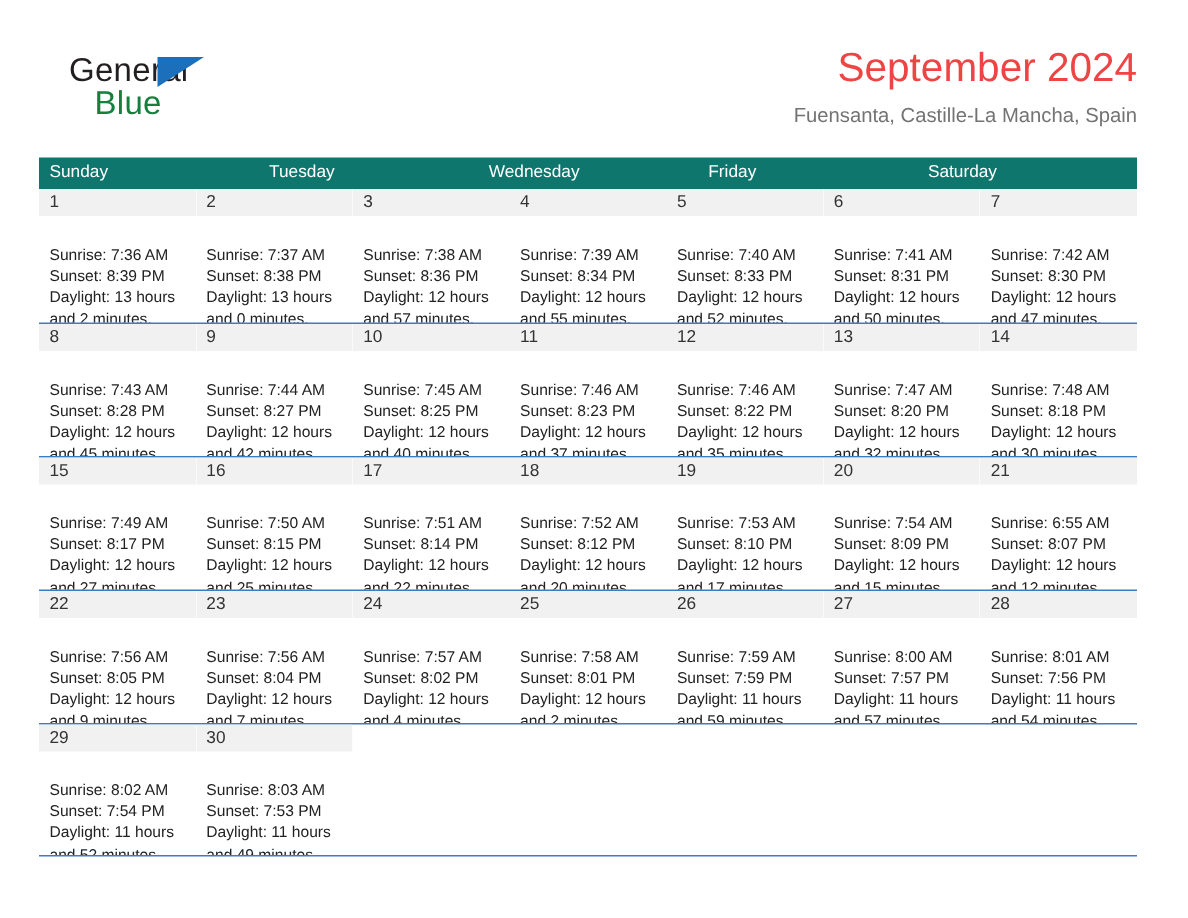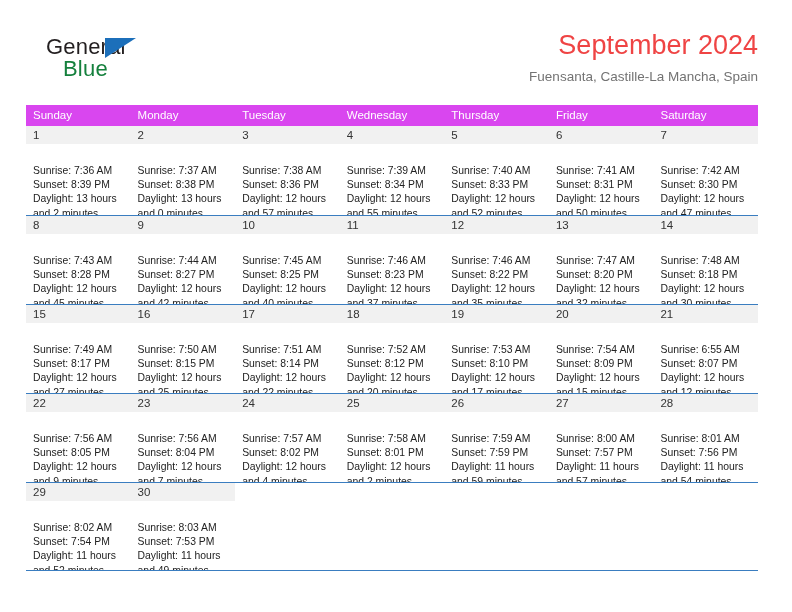--- a/index.html
+++ b/index.html
@@ -91,21 +91,21 @@
   .calendar {
     position: absolute;
     left: 26px;
     top: 105px;
     width: 732px;
   }
 
   .weekday-row {
     display: flex;
     width: 100%;
-    background: #d946ef;
+    background: #0f766e;
   }
   .weekday {
     flex: 1 1 0;
     box-sizing: border-box;
     height: 21px;
     line-height: 21px;
     padding-left: 7px;
     color: #ffffff;
     font-size: 11.5px;
     overflow: hidden;
@@ -174,24 +174,22 @@
       <div class="cal-title">September 2024</div>
       <div class="cal-subtitle">Fuensanta, Castille-La Mancha, Spain</div>
     </div>
 
   </div>
 
   <div class="calendar">
 
     <div class="weekday-row">
       <div class="weekday">Sunday</div>
-      <div class="weekday">Monday</div>
       <div class="weekday">Tuesday</div>
       <div class="weekday">Wednesday</div>
-      <div class="weekday">Thursday</div>
       <div class="weekday">Friday</div>
       <div class="weekday">Saturday</div>
     </div>
 
     <div class="week-row first">
       <div class="day-cell">
         <div class="daynum-band">
             <span class="daynum">1</span>
           </div>
         <div class="day-lines">

